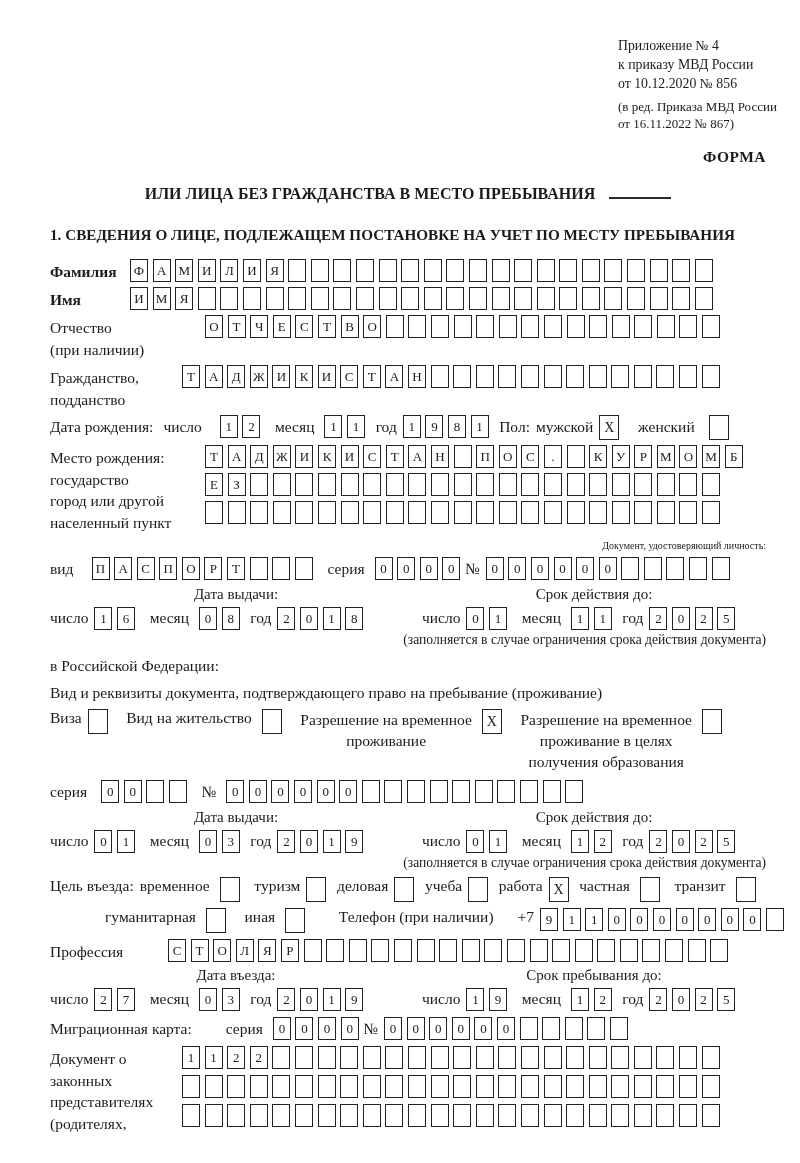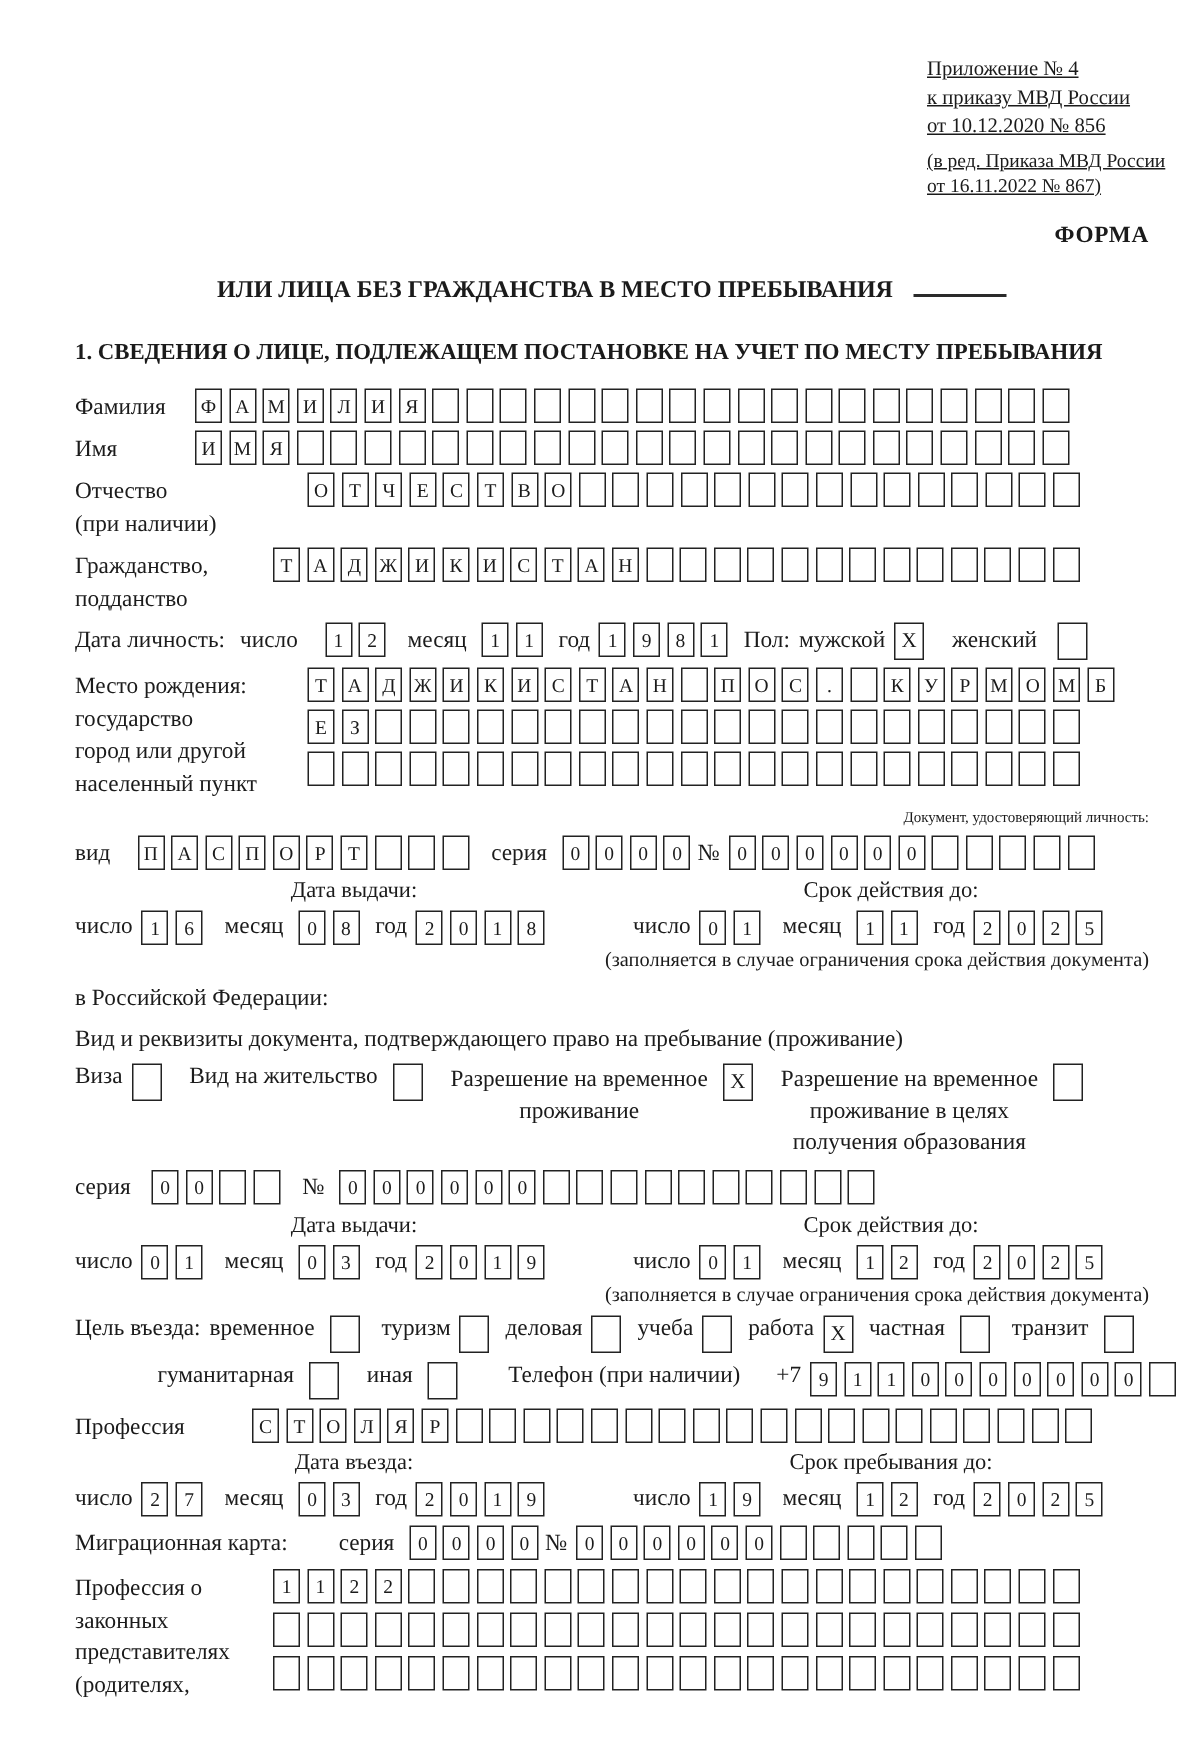--- a/index.html
+++ b/index.html
@@ -1,39 +1,39 @@
 <!DOCTYPE html>
 <html><head>
 <meta charset="utf-8">
 <style>
   html,body{margin:0;padding:0;background:#fff;}
   body{width:800px;height:1163px;overflow:hidden;color:#1b1b1b;
        font-family:"Liberation Serif","DejaVu Serif",serif;font-size:15.5px;}
   .page{box-sizing:border-box;width:800px;height:1163px;padding:36px 34px 0 50px;}
 
   
-  .annex{margin-left:568px;width:180px;font-size:13.8px;line-height:19px;text-decoration:underline;}
+  .annex{margin-left:568px;width:180px;font-size:13.8px;line-height:19px;}
   .annex-note{margin-top:5px;font-size:13px;line-height:17px;}
   .forma{text-align:right;font-weight:bold;margin-top:16px;font-size:15.5px;letter-spacing:.5px;}
 
   
   .title{text-align:center;font-weight:bold;font-size:16px;line-height:23px;margin-top:16px;}
   .t-underline{display:inline-block;width:62px;border-bottom:2px solid #2a2a2a;margin-left:14px;}
   .sheading{font-weight:bold;font-size:15.2px;margin-top:21px;margin-bottom:15px;}
 
   
   .boxrow{display:flex;flex:none;}
   .bx{display:inline-flex;flex:none;align-items:center;justify-content:center;
       width:16px;height:21px;border:1.7px solid #222;margin-right:4.6px;
       font-size:13px;line-height:1;background:#fff;}
   .cb{width:18px;height:23px;font-size:14px;}
 
   .frow{display:flex;align-items:flex-start;margin-bottom:5px;}
   .flabel{flex:none;line-height:21px;padding-top:2px;}
-  .w80{width:80px;}  .w132{width:132px;}  .w155{width:155px;}  .w118{width:118px;}
+  .w80{width:80px;font-weight:bold;}  .w132{width:132px;}  .w155{width:155px;}  .w118{width:118px;}
   .lline{line-height:21.5px;}
   .mrow{margin-bottom:5px;}
 
   
   .inline-row{display:flex;align-items:flex-start;margin-bottom:5px;}
   .inline-row .lab{line-height:24px;flex:none;}
   .gap6{margin-left:6px;} .gap10{margin-left:10px;} .gap14{margin-left:14px;} .gap18{margin-left:18px;}
 
   .doc-heading{text-align:right;font-weight:normal;font-size:10px;margin:7px 0 6px 0;}
 
@@ -203,21 +203,21 @@
         <span class="bx"></span>
         <span class="bx"></span>
         <span class="bx"></span>
         <span class="bx"></span>
         <span class="bx"></span>
         <span class="bx"></span>
       </div>
   </div>
 
   <div class="inline-row">
-    <span class="lab">Дата личность:</span>
+    <span class="lab">Дата рождения:</span>
     <span class="lab gap10">число</span>
     <span class="boxrow gap18">
         <span class="bx">1</span>
         <span class="bx">2</span>
       </span>
     <span class="lab gap10">месяц</span>
     <span class="boxrow gap10">
         <span class="bx">1</span>
         <span class="bx">1</span>
       </span>
@@ -648,21 +648,21 @@
         <span class="bx"></span>
         <span class="bx"></span>
         <span class="bx"></span>
         <span class="bx"></span>
         <span class="bx"></span>
       </span>
   </div>
 
   <div class="reps">
     <div class="flabel w132">
-      <div class="lline">Профессия о</div>
+      <div class="lline">Документ о</div>
       <div class="lline">законных</div>
       <div class="lline">представителях</div>
       <div class="lline">(родителях,</div>
 
     </div>
     <div class="reps-rows">
       <div class="boxrow">
           <span class="bx">1</span>
           <span class="bx">1</span>
           <span class="bx">2</span>

